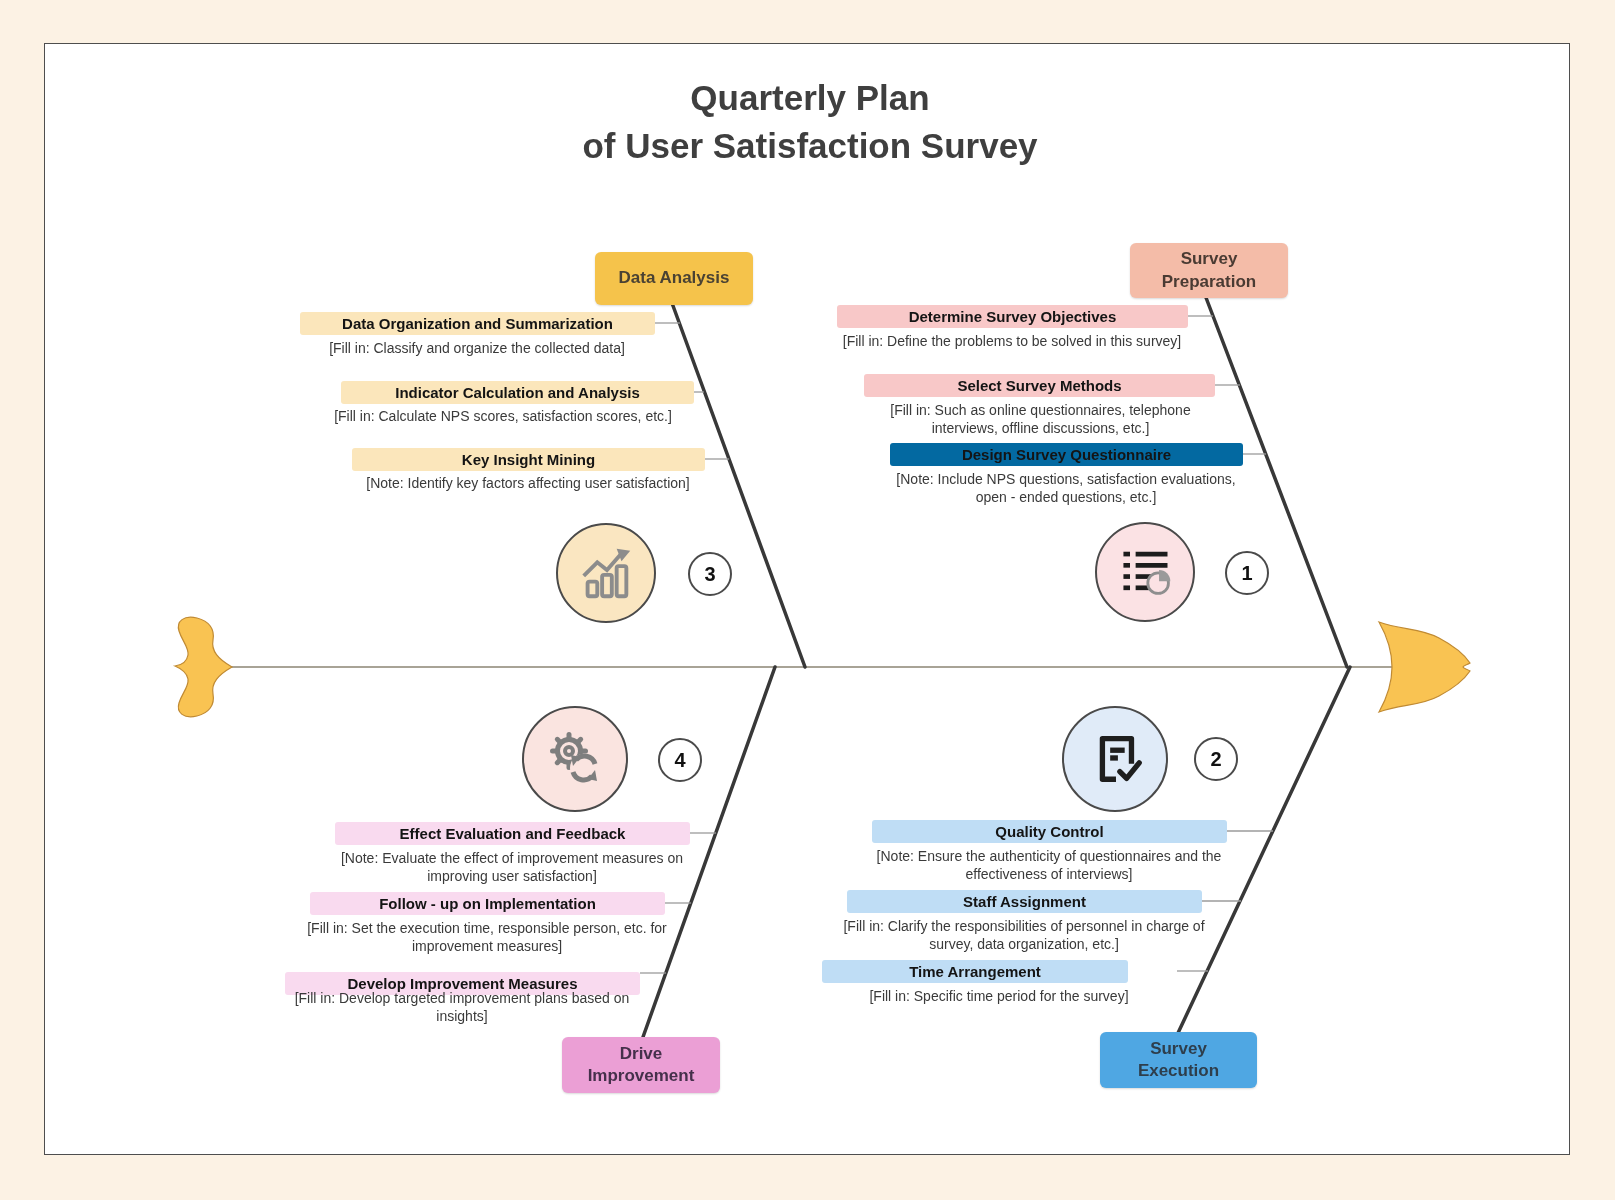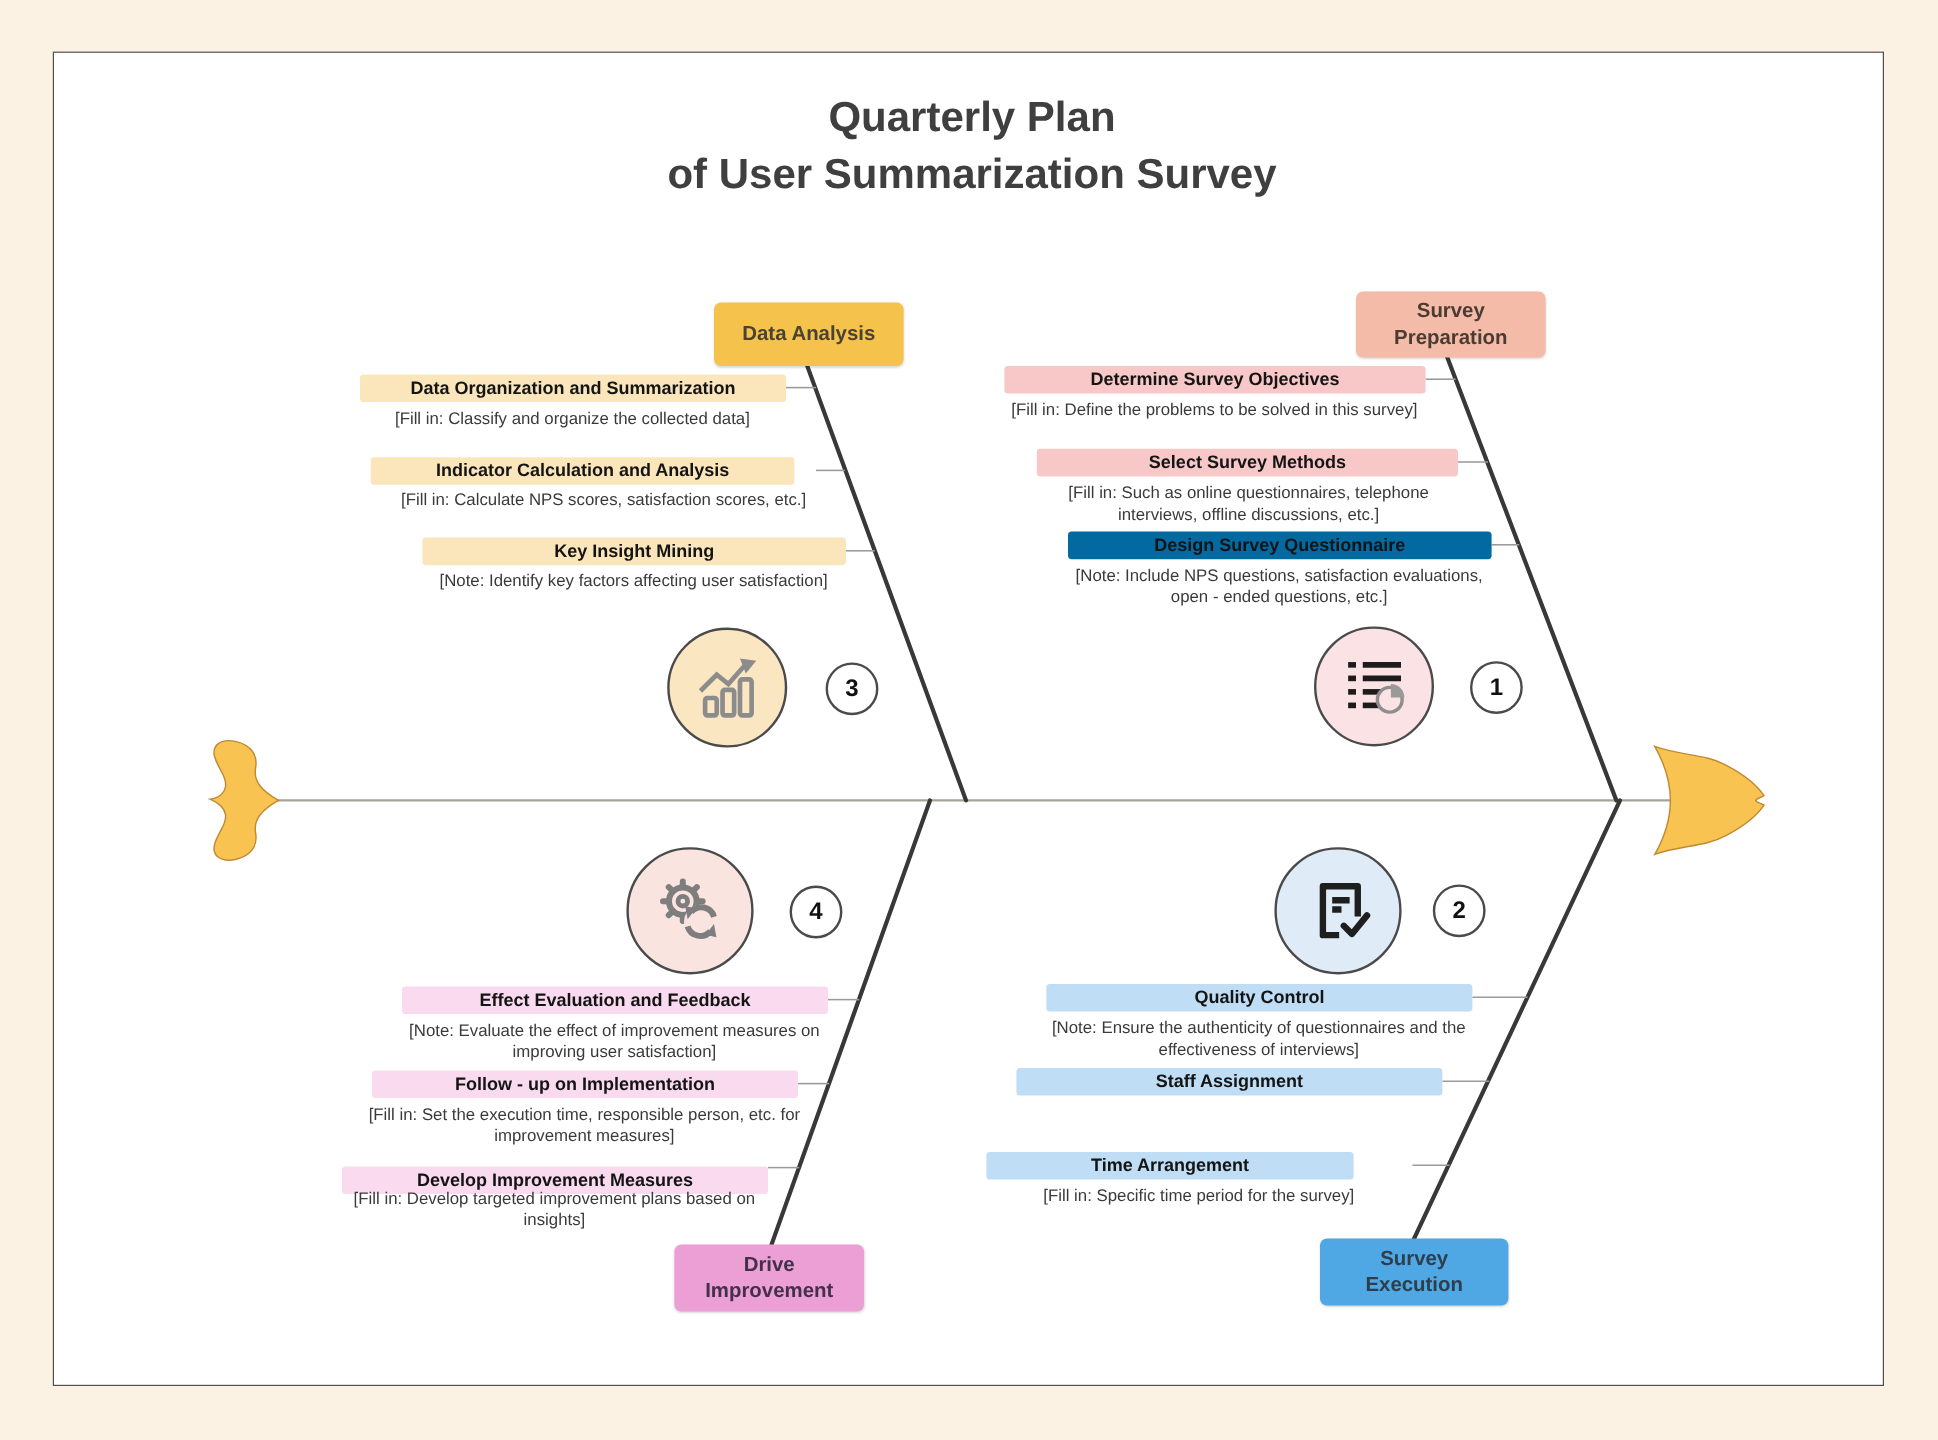--- a/index.html
+++ b/index.html
@@ -23,21 +23,21 @@
        font-size:20px;font-weight:bold;color:#111111;box-sizing:border-box;}
 </style>
 </head>
 <body>
 
 <div id="stage">
   <div id="canvas"></div>
 
   <div class="title">
     <div>Quarterly Plan</div>
-    <div>of User Summarization Survey</div>
+    <div>of User Satisfaction Survey</div>
   </div>
 
   <svg id="skeleton" width="1615" height="1200">
 
     <line x1="228" y1="667" x2="1392" y2="667" stroke="#A8A396" stroke-width="2"></line>
 
     <line x1="672" y1="303" x2="805" y2="667" stroke="#383838" stroke-width="3.5" stroke-linecap="round"></line>
     <line x1="1205" y1="295" x2="1347" y2="667" stroke="#383838" stroke-width="3.5" stroke-linecap="round"></line>
     <line x1="775" y1="667" x2="643" y2="1037" stroke="#383838" stroke-width="3.5" stroke-linecap="round"></line>
     <line x1="1350" y1="667" x2="1178" y2="1033" stroke="#383838" stroke-width="3.5" stroke-linecap="round"></line>
@@ -80,21 +80,21 @@
     <span>Drive
 Improvement</span>
   </div>
   <div class="cat" style="left: 1100px; top: 1032px; width: 157px; height: 56px; color: rgb(46, 62, 76); background-color: rgb(79, 167, 227);">
     <span>Survey
 Execution</span>
   </div>
 
   <div class="bar" style="left: 300px; top: 312px; width: 355px; background-color: rgb(251, 230, 187);">Data Organization and Summarization</div>
   <div class="note" style="left:267px;top:340px;width:420px;">[Fill in: Classify and organize the collected data]</div>
-  <div class="bar" style="left: 309px; top: 381px; width: 353px; background-color: rgb(251, 230, 187);">Indicator Calculation and Analysis</div>
+  <div class="bar" style="left: 341px; top: 381px; width: 353px; background-color: rgb(251, 230, 187);">Indicator Calculation and Analysis</div>
   <div class="note" style="left:293px;top:408px;width:420px;">[Fill in: Calculate NPS scores, satisfaction scores, etc.]</div>
   <div class="bar" style="left: 352px; top: 448px; width: 353px; background-color: rgb(251, 230, 187);">Key Insight Mining</div>
   <div class="note" style="left:318px;top:475px;width:420px;">[Note: Identify key factors affecting user satisfaction]</div>
 
   <div class="bar" style="left: 837px; top: 305px; width: 351px; background-color: rgb(248, 200, 200);">Determine Survey Objectives</div>
   <div class="note" style="left:832px;top:333px;width:360px;">[Fill in: Define the problems to be solved in this survey]</div>
   <div class="bar" style="left: 864px; top: 374px; width: 351px; background-color: rgb(248, 200, 200);">Select Survey Methods</div>
   <div class="note" style="left:858px;top:402px;width:365px;">[Fill in: Such as online questionnaires, telephone interviews, offline discussions, etc.]</div>
   <div class="bar" style="left: 890px; top: 443px; width: 353px; background-color: #0369a1;">Design Survey Questionnaire</div>
   <div class="note" style="left:886px;top:471px;width:360px;">[Note: Include NPS questions, satisfaction evaluations, open - ended questions, etc.]</div>
@@ -102,20 +102,21 @@
   <div class="bar" style="left: 335px; top: 822px; width: 355px; background-color: rgb(249, 218, 239);">Effect Evaluation and Feedback</div>
   <div class="note" style="left:327px;top:850px;width:370px;">[Note: Evaluate the effect of improvement measures on improving user satisfaction]</div>
   <div class="bar" style="left: 310px; top: 892px; width: 355px; background-color: rgb(249, 218, 239);">Follow - up on Implementation</div>
   <div class="note" style="left:302px;top:920px;width:370px;">[Fill in: Set the execution time, responsible person, etc. for improvement measures]</div>
   <div class="bar" style="left: 285px; top: 962px; width: 355px; background-color: rgb(249, 218, 239); margin-top: 10px;">Develop Improvement Measures</div>
   <div class="note" style="left:277px;top:990px;width:370px;">[Fill in: Develop targeted improvement plans based on insights]</div>
 
   <div class="bar" style="left: 872px; top: 820px; width: 355px; background-color: rgb(191, 221, 245);">Quality Control</div>
   <div class="note" style="left:864px;top:848px;width:370px;">[Note: Ensure the authenticity of questionnaires and the effectiveness of interviews]</div>
   <div class="bar" style="left: 847px; top: 890px; width: 355px; background-color: rgb(191, 221, 245);">Staff Assignment</div>
+  <div class="note" style="left:839px;top:918px;width:370px;">[Fill in: Clarify the responsibilities of personnel in charge of survey, data organization, etc.]</div>
   <div class="bar" style="left: 822px; top: 960px; width: 306px; background-color: rgb(191, 221, 245);">Time Arrangement</div>
   <div class="note" style="left:814px;top:988px;width:370px;">[Fill in: Specific time period for the survey]</div>
 
   <div class="icon-circle" style="left: 1095px; top: 522px; width: 96px; height: 96px; background-color: rgb(251, 226, 228);">
     <span>
       <svg viewBox="0 0 64 64" width="60" height="60">
         <g stroke="#1C1C1C" stroke-width="5">
           <line x1="9" y1="15" x2="16" y2="15"></line>
             <line x1="22" y1="15" x2="56" y2="15"></line>
           <line x1="9" y1="27" x2="16" y2="27"></line>

